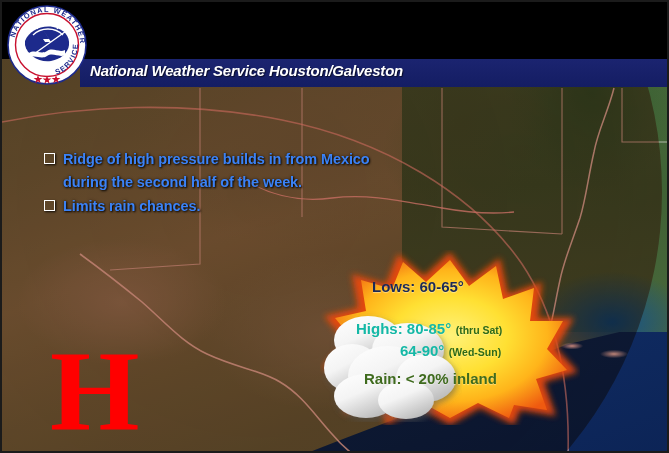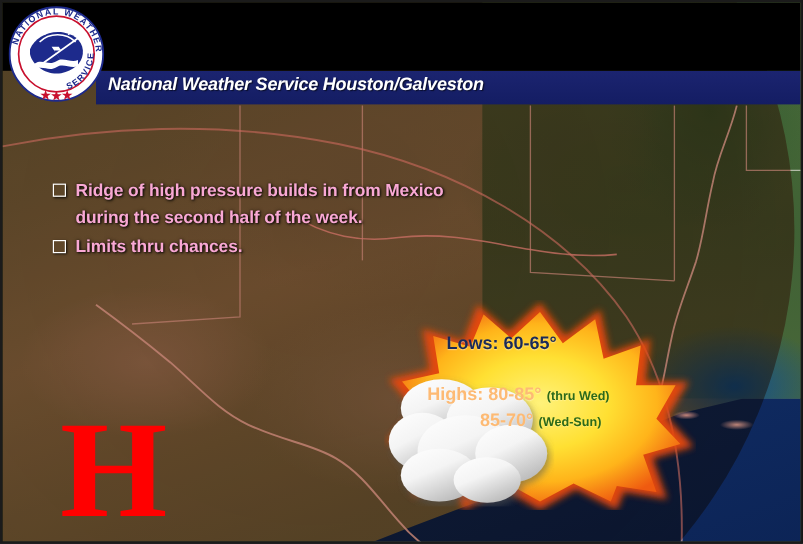--- a/index.html
+++ b/index.html
@@ -79,21 +79,21 @@
     letter-spacing:-.2px;white-space:nowrap;
     text-shadow:1px 1px 1px rgba(0,0,0,.6);
   }
 
   
   .logo{position:absolute;left:5px;top:3px;width:80px;height:80px;z-index:25;}
 
   
   .bullets{
     position:absolute;left:42px;top:146px;width:340px;z-index:15;
-    color:#f9a8d4;font-size:14.5px;font-weight:bold;line-height:23px;
+    color:#3b82f6;font-size:14.5px;font-weight:bold;line-height:23px;
     letter-spacing:-.1px;
     text-shadow:1px 1px 2px rgba(0,0,0,.85), 0 0 3px rgba(0,0,0,.6);
   }
   .bullet-row{display:flex;align-items:flex-start;margin-bottom:1px;}
   .bsq{
     flex:0 0 auto;width:9px;height:9px;border:1.6px solid #fff;margin:5px 8px 0 0;
     box-shadow:1px 1px 2px rgba(0,0,0,.8);
   }
   .btext{flex:1 1 auto;}
 
@@ -110,21 +110,21 @@
   .cloud{position:absolute;left:2px;top:60px;width:140px;height:112px;}
 
   .wxtext{position:absolute;left:0;top:0;width:260px;height:175px;z-index:18;}
   .lows{
     position:absolute;left:52px;top:28px;white-space:nowrap;
     color:#1b2a57;font-size:15px;font-weight:bold;
     text-shadow:0 1px 1px rgba(255,255,255,.45);
   }
   .highs1{position:absolute;left:36px;top:70px;white-space:nowrap;}
   .highs2{position:absolute;left:80px;top:92px;white-space:nowrap;}
-  .hred{color:#fdba74;font-size:15px;font-weight:bold;text-shadow:0 1px 1px rgba(255,255,255,.35);}
+  .hred{color:#14b8a6;font-size:15px;font-weight:bold;text-shadow:0 1px 1px rgba(255,255,255,.35);}
   .hgrn{color:#2d6a18;font-size:10.5px;font-weight:bold;text-shadow:0 1px 1px rgba(255,255,255,.3);}
   .rain{
     position:absolute;left:44px;top:120px;white-space:nowrap;
     color:#3f6b1e;font-size:15px;font-weight:bold;
     text-shadow:0 1px 1px rgba(255,255,255,.4);
   }
 </style>
 </head>
 <body>
 
@@ -208,37 +208,38 @@
         <ellipse cx="104" cy="68" rx="30" ry="24" fill="url(#cg)"></ellipse>
         <ellipse cx="44" cy="86" rx="32" ry="22" fill="url(#cg)"></ellipse>
         <ellipse cx="84" cy="90" rx="28" ry="19" fill="url(#cg)"></ellipse>
       </g>
     </svg>
 
     <div class="wxtext">
       <div class="lows">Lows: 60-65°</div>
       <div class="highs1">
         <span class="hred">Highs: 80-85°</span>
-        <span class="hgrn">(thru Wed)</span>
+        <span class="hgrn">(thru Sat)</span>
       </div>
       <div class="highs2">
-        <span class="hred">85-70°</span>
+        <span class="hred">64-90°</span>
         <span class="hgrn">(Wed-Sun)</span>
       </div>
+      <div class="rain">Rain:  &lt; 20% inland</div>
     </div>
   </div>
 
   <div class="bullets">
     <div class="bullet-row">
       <div class="bsq"></div>
       <div class="btext">Ridge of high pressure builds in from Mexico during the second half of the week.</div>
     </div>
     <div class="bullet-row">
       <div class="bsq"></div>
-      <div class="btext">Limits thru chances.</div>
+      <div class="btext">Limits rain chances.</div>
     </div>
   </div>
 
   <div class="header"></div>
   <div class="subbar"></div>
   <div class="title">Forecast Through Sunday</div>
   <div class="subtitle">National Weather Service Houston/Galveston</div>
 
   <svg class="logo" viewBox="0 0 80 80">
     <circle cx="40" cy="40" r="39" fill="#ffffff"></circle>

